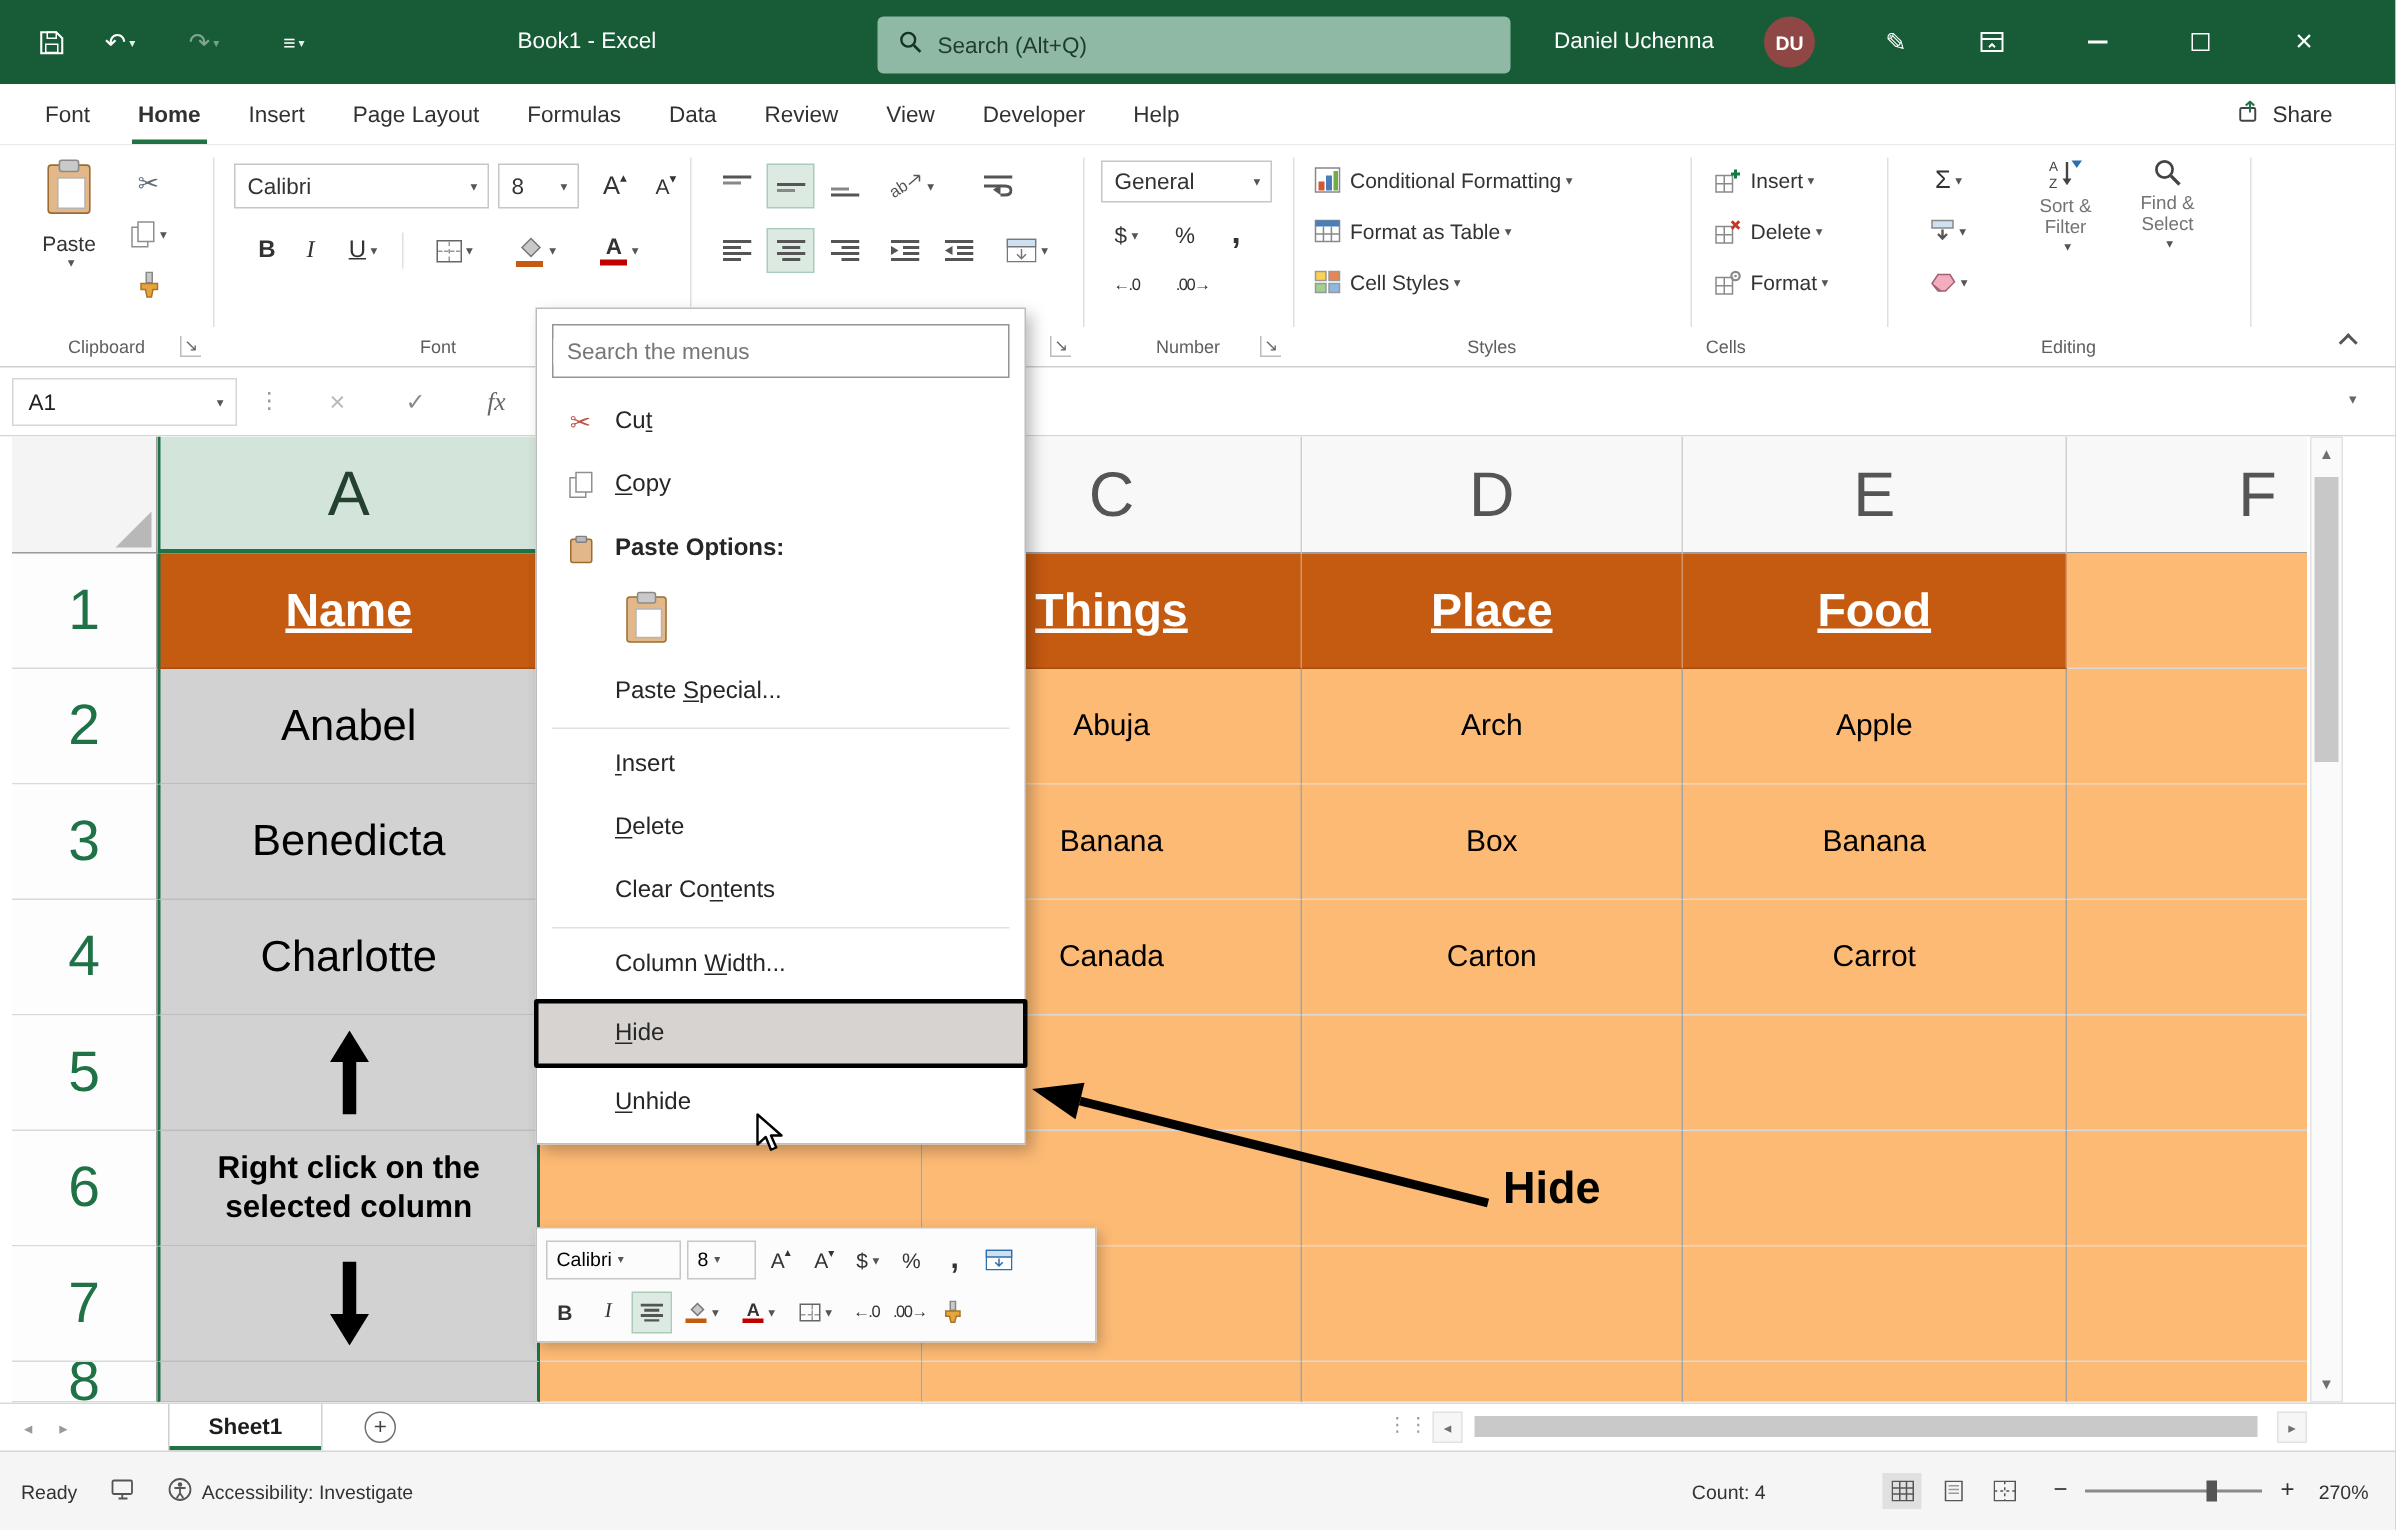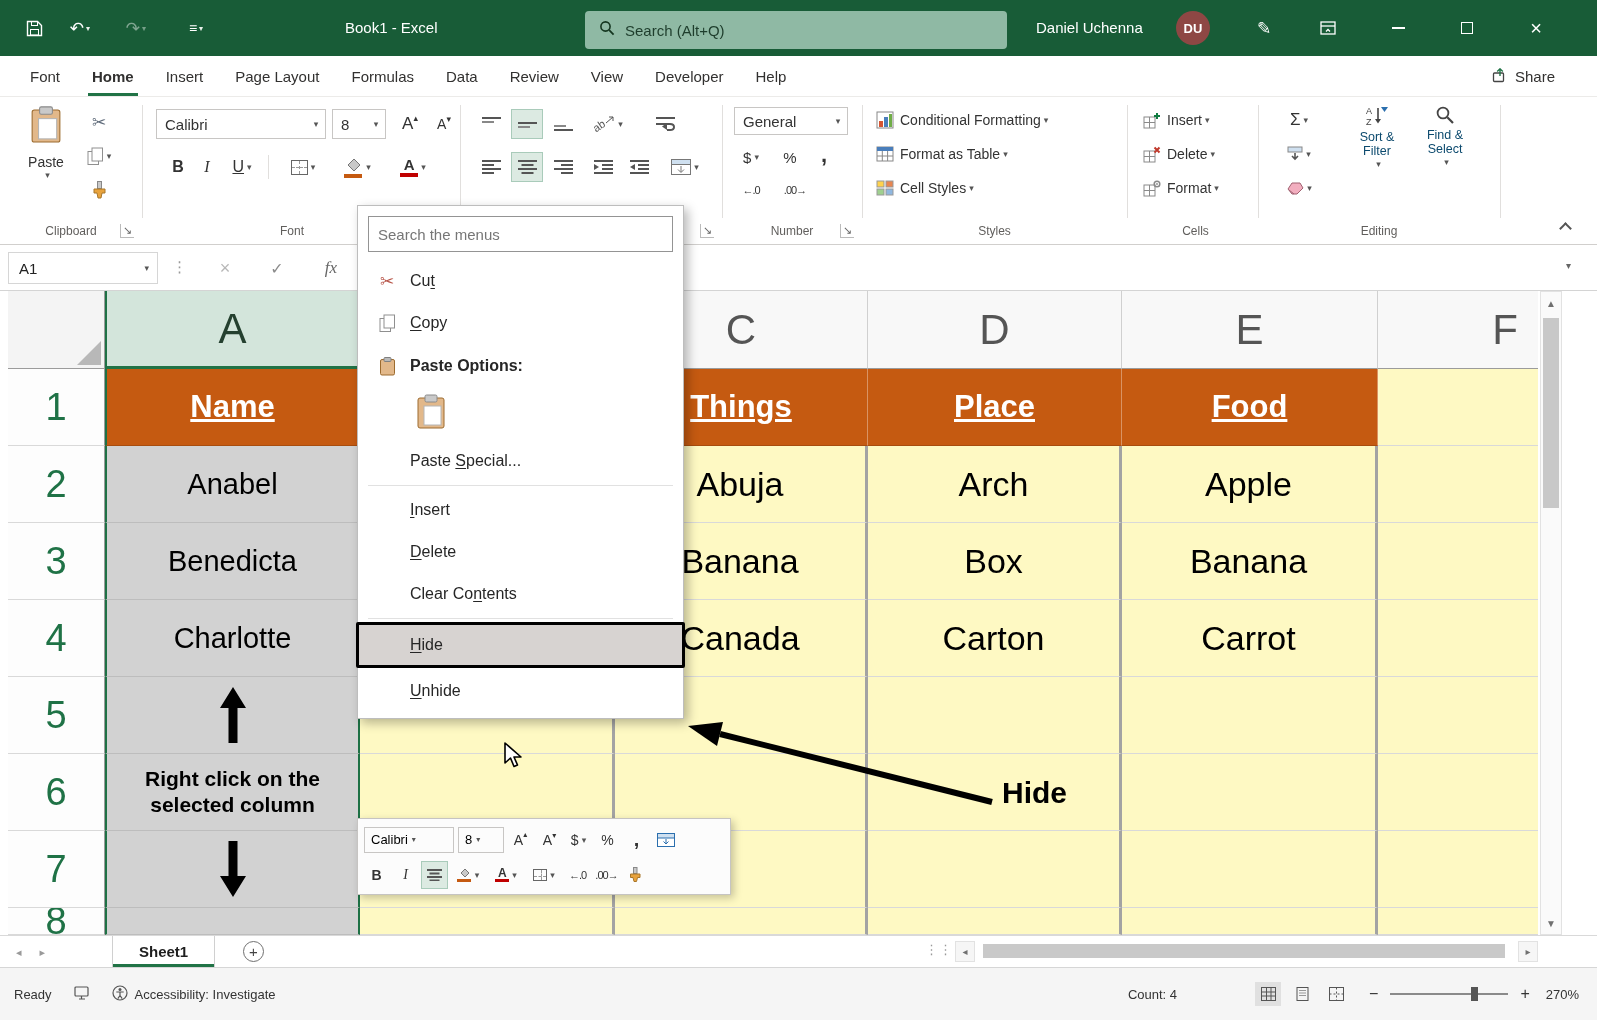--- a/index.html
+++ b/index.html
@@ -39,38 +39,38 @@
   .rbtn { display:flex; align-items:center; justify-content:center; color:#333; }
   .combo { border:1px solid #C8C6C4; background:#fff; display:flex; align-items:center; font-size:15px; color:#333; }
   .combo .ctext { flex:1; padding-left:8px; overflow:hidden; white-space:nowrap; }
   .combo .carr { width:18px; text-align:center; font-size:9px; color:#555; }
   .bigbtn { position:absolute; display:flex; flex-direction:column; align-items:center; }
   .selbox { background:#DCEAE2; outline:1px solid #A9CBBA; }
   .ic-borders { width:17px; height:15px; border:1px solid #666; position:relative; display:inline-block; }
   .ic-borders::before { content:''; position:absolute; left:0; right:0; top:6px; border-top:1px dashed #999; }
   .ic-borders::after { content:''; position:absolute; top:0; bottom:0; left:7px; border-left:1px dashed #999; }
   .colorbar { display:block; width:18px; height:4px; margin-top:1px; }
-  .twoline { width:62px; text-align:center; font-size:12.5px; line-height:1.15; color:#0c4a6e; margin-top:3px; }
+  .twoline { width:62px; text-align:center; font-size:12.5px; line-height:1.15; color:#737373; margin-top:3px; }
 
   
   .fbar { position:absolute; top:246px; left:0; width:100%; height:45px; background:#fff; border-bottom:1px solid #D4D4D4; }
   .namebox { position:absolute; left:8px; top:6px; width:150px; height:32px; border:1px solid #D6D6D6; display:flex; align-items:center; font-size:15px; color:#222; }
   .namebox .ctext { flex:1; padding-left:10px; }
   .fx-in { position:absolute; left:360px; top:6px; right:70px; height:32px; border:none; outline:none; font-size:15px; font-family:"Liberation Sans",sans-serif; }
 
   
   .sheet { position:absolute; top:291px; left:0; width:1597px; height:644px; background:#fff; }
   .gridclip { position:absolute; left:8px; top:0; width:1530px; height:644px; overflow:hidden; }
   #grid { display:grid; width:1605px; }
   .corner { background:#F4F4F4; border-right:1px solid #9B9B9B; border-bottom:1px solid #9B9B9B; position:relative; }
   .corner::after { content:''; position:absolute; right:3px; bottom:3px; width:0; height:0; border-left:24px solid transparent; border-bottom:24px solid #B8B8B8; }
   .col-hdr { background:#F8F8F8; color:#555; font-size:42px; display:flex; align-items:center; justify-content:center; border-right:1px solid #D0D0D0; border-bottom:1px solid #9B9B9B; overflow:hidden; }
   .col-hdr.sel { background:#D3E5DB; color:#24402f; border-bottom:3px solid #217346; border-left:2px solid #1E7145; border-right:2px solid #1E7145; }
   .row-num { background:#FDFDFD; color:#1F7246; font-size:38px; display:flex; align-items:center; justify-content:center; border-right:1px solid #9B9B9B; border-bottom:1px solid #D9D9D9; overflow:hidden; }
-  .cell { background:#fef9c3; border-right:3px solid #a3a3a3; border-bottom:1px solid #D9D9D9; display:flex; align-items:center; justify-content:center; font-size:34px; color:#000; overflow:hidden; }
+  .cell { background:#fdba74; border-right:1px solid #a3a3a3; border-bottom:1px solid #D9D9D9; display:flex; align-items:center; justify-content:center; font-size:20px; color:#000; overflow:hidden; }
   .c-orange { background:#C55A11; color:#fff; font-weight:700; font-size:31px; border-right:1px solid rgba(255,255,255,.35); border-bottom:1px solid #A84D0E;text-decoration:underline; }
   .c-gray { background:#D2D2D2; border-right:1px solid #BDBDBD; border-bottom:1px solid #BDBDBD; font-size:29px; }
   .colA { border-left:2px solid #1E7145 !important; border-right:2px solid #1E7145 !important; }
   .annot { width:250px; font-size:21px; font-weight:700; line-height:1.25; text-align:center; color:#000; }
   .vscroll { position:absolute; left:1540px; top:0; width:22px; height:644px; background:#FAFAFA; border:1px solid #E2E2E2; }
   .vs-btn { position:absolute; left:0; width:20px; height:22px; display:flex; align-items:center; justify-content:center; font-size:10px; color:#707070; }
   .vs-thumb { position:absolute; left:2px; top:26px; width:16px; height:190px; background:#C8C8C8; }
 
   
   .cmenu { position:absolute; left:357px; top:205px; width:327px; background:#fff; border:1px solid #BDBDBD; box-shadow:4px 4px 10px rgba(0,0,0,.28); z-index:45; padding-bottom:6px; }
@@ -442,21 +442,21 @@
     <div class="abs rbtn" style="left:1143px;top:78px;height:26px">
       <svg width="18" height="17" style="margin-right:6px">
           <rect x="1" y="5" width="11" height="11" fill="#fff" stroke="#8a8a8a"></rect>
           <path d="M1 10.5 h11 M6.5 5 v11" stroke="#8a8a8a"></path>
           <circle cx="14" cy="4" r="2.8" fill="none" stroke="#8a8a8a" stroke-width="1.5"></circle>
           <circle cx="14" cy="4" r="0.9" fill="#8a8a8a"></circle>
         </svg>
       <span>Format</span>
         <span class="chev">▾</span>
     </div>
-    <div class="glabel" style="left:1130px;width:131px">Cells</div>
+    <div class="glabel" style="left:1085px;width:131px">Cells</div>
 
     <div class="abs rbtn" style="left:1278px;top:10px;width:42px;height:26px;font-size:17px">
         <span>Σ</span>
         <span class="chev">▾</span>
       </div>
     <div class="abs rbtn" style="left:1278px;top:44px;width:42px;height:26px">
         <svg width="16" height="16">
           <rect x="1" y="1" width="14" height="5" fill="#cfe0f0" stroke="#888"></rect>
           <path d="M8 7 v6 M5 10 l3 3 3 -3" stroke="#555" fill="none" stroke-width="1.6"></path>
         </svg>
@@ -640,20 +640,23 @@
         <div class="menu-item">
           <span><span class="u">I</span>nsert</span>
         </div>
         <div class="menu-item">
           <span><span class="u">D</span>elete</span>
         </div>
         <div class="menu-item">
           <span>Clear Co<span class="u">n</span>tents</span>
         </div>
         <div class="menu-divider"></div>
+        <div class="menu-item">
+          <span>Column <span class="u">W</span>idth...</span>
+        </div>
         <div class="menu-item hl">
           <span><span class="u">H</span>ide</span>
         </div>
         <div class="menu-item">
           <span><span class="u">U</span>nhide</span>
         </div>
       </div>
   </div>
 
   <div class="mtool">

